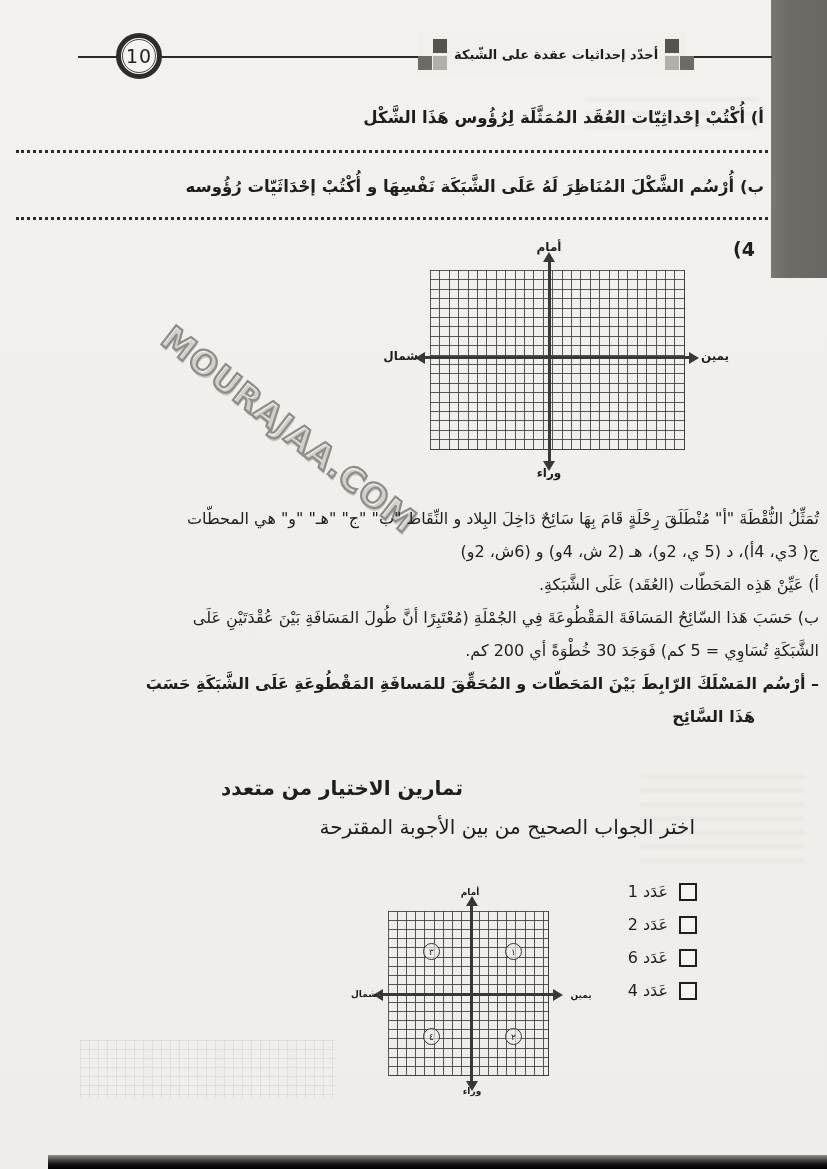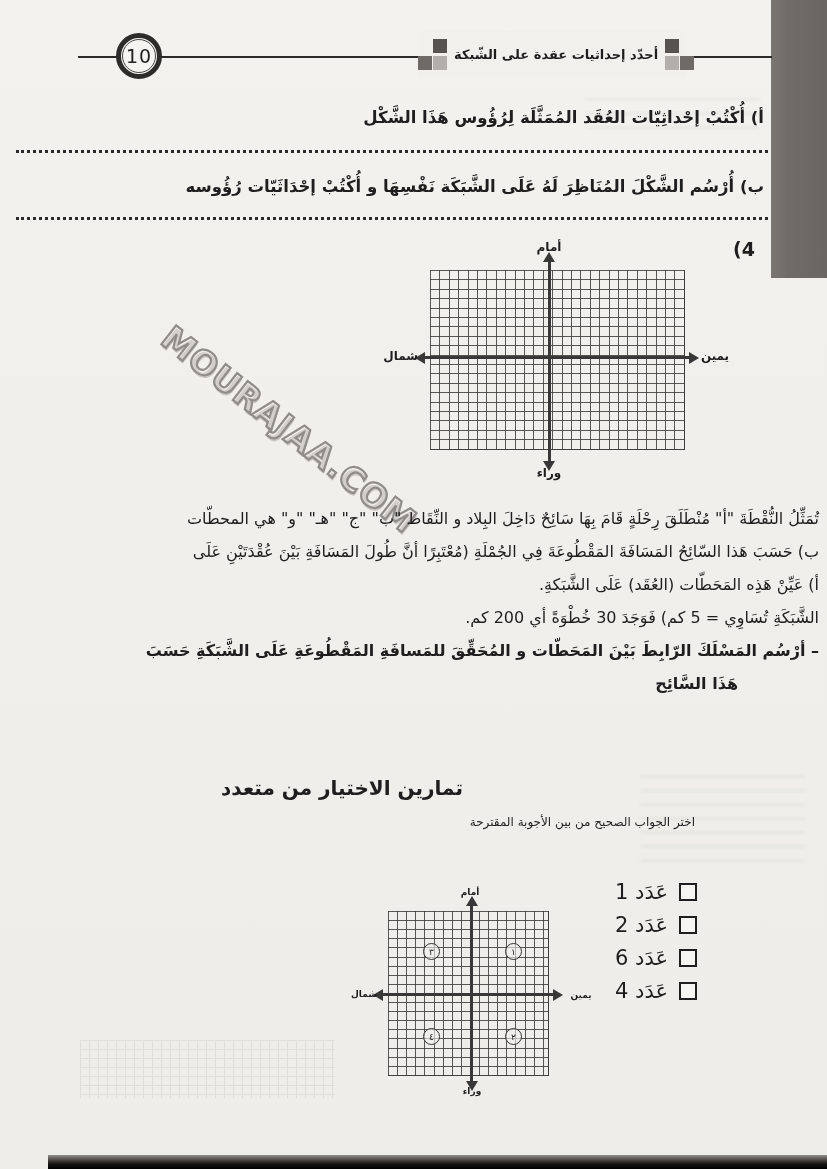--- a/index.html
+++ b/index.html
@@ -34,21 +34,21 @@
   .motif.m-right i.b{left:1px;bottom:0;background:#b2afab;}
   .motif.m-right i.c{right:0;bottom:0;background:#6e6b67;}
   
   .rtl{direction:rtl;text-align:right;white-space:nowrap;}
   .q-line{font-weight:bold;font-size:16.5px;line-height:28px;}
   .dotted{height:0;border-bottom:3px dotted #2b2b2b;}
   .ex4-label{font-weight:bold;font-size:19px;direction:ltr;}
   .para{left:8px;right:8px;top:502px;font-size:16px;line-height:33px;}
   .para .ln{height:33px;}
   .para .bold{font-weight:bold;}
-  .para .indent{padding-left:0;margin-left:0;margin-right:81px;}
+  .para .indent{padding-left:0;margin-left:0;margin-right:64px;}
   
   .grid{background-image:repeating-linear-gradient(to right,rgba(60,60,60,.85) 0 1px,transparent 1px var(--cell)),
                          repeating-linear-gradient(to bottom,rgba(60,60,60,.85) 0 1px,transparent 1px var(--cell));
         border-right:1px solid rgba(60,60,60,.85);border-bottom:1px solid rgba(60,60,60,.85);}
   .axis-v{width:3px;background:#383838;}
   .axis-h{height:3px;background:#383838;}
   .arr{width:0;height:0;}
   .arr-up{border-left:6px solid transparent;border-right:6px solid transparent;border-bottom:10px solid #383838;}
   .arr-down{border-left:6px solid transparent;border-right:6px solid transparent;border-top:10px solid #383838;}
   .arr-left{border-top:6px solid transparent;border-bottom:6px solid transparent;border-right:10px solid #383838;}
@@ -57,26 +57,26 @@
   .axis-label.sm{font-size:9px;}
   .quad{width:15px;height:15px;border:1.3px solid #333;border-radius:50%;
         display:flex;align-items:center;justify-content:center;font-size:9px;background:rgba(242,240,237,.6);}
   
   .watermark{left:178px;top:318px;transform:rotate(38deg);transform-origin:0 0;
         font-size:33px;font-weight:bold;letter-spacing:1px;white-space:nowrap;
         color:rgba(242,240,237,.25);-webkit-text-stroke:2.2px #8f8d8a;
         text-shadow:2px 2px 0 rgba(120,118,115,.35);}
   
   .mcq-title{font-weight:bold;font-size:20px;text-align:center;direction:rtl;white-space:nowrap;}
-  .mcq-instr{font-size:12px;}
+  .mcq-instr{font-size:20px;}
   .mcq-q{font-weight:bold;font-size:16.5px;}
   .choices{display:flex;flex-direction:column;direction:rtl;}
   .choice{display:flex;direction:rtl;align-items:center;gap:11px;height:17px;margin-bottom:16px;}
   .checkbox{width:14px;height:14px;border:2px solid #1f1f1f;background:#f6f4f1;flex:0 0 auto;}
-  .choice-label{font-size:21px;white-space:nowrap;direction:rtl;}
+  .choice-label{font-size:16px;white-space:nowrap;direction:rtl;}
 </style>
 </head>
 <body>
 
 <div class="page">
 
   <div class="abs side-band"></div>
   <div class="abs bottom-strip"></div>
   <div class="abs ghost" style="left:80px;top:1040px;width:255px;height:58px;"></div>
   <div class="abs smudge" style="left:585px;top:98px;width:175px;height:42px;"></div>
@@ -116,22 +116,23 @@
   <div class="abs arr arr-right" style="left:689px;top:351.5px;"></div>
   <div class="abs axis-label" style="left:527px;top:240px;width:44px;">أمام</div>
   <div class="abs axis-label" style="left:527px;top:466px;width:44px;">وراء</div>
   <div class="abs axis-label" style="left:698px;top:349px;width:34px;">يمين</div>
   <div class="abs axis-label" style="left:384px;top:349px;width:34px;">شمال</div>
 
   <div class="abs watermark">MOURAJAA.COM</div>
 
   <div class="abs rtl para">
     <div class="ln">تُمَثِّلُ النُّقْطَةَ "أ" مُنْطَلَقَ رِحْلَةٍ قَامَ بِهَا سَائِحٌ دَاخِلَ البِلاد و النِّقَاط "ب" "ج" "هـ" "و" هي المحطّات</div>
+    <div class="ln">ج( 3ي، 4أ)، د (5 ي، 2و)، هـ (2 ش، 4و) و (6ش، 2و)</div>
+    <div class="ln">أ) عَيِّنْ هَذِه المَحَطّات (العُقَد) عَلَى الشَّبَكةِ.</div>
     <div class="ln">ب) حَسَبَ هَذا السّائِحُ المَسَافَةَ المَقْطُوعَةَ فِي الجُمْلَةِ (مُعْتَبِرًا أنَّ طُولَ المَسَافَةِ بَيْنَ عُقْدَتَيْنِ عَلَى</div>
-    <div class="ln">أ) عَيِّنْ هَذِه المَحَطّات (العُقَد) عَلَى الشَّبَكةِ.</div>
     <div class="ln">الشَّبَكَةِ تُسَاوِي = 5 كم) فَوَجَدَ 30 خُطْوَةً أي 200 كم.</div>
     <div class="ln bold">– أرْسُم المَسْلَكَ الرّابِطَ بَيْنَ المَحَطّات و المُحَقِّقَ للمَسافَةِ المَقْطُوعَةِ عَلَى الشَّبَكَةِ حَسَبَ</div>
     <div class="ln bold indent">هَذَا السَّائِح</div>
   </div>
 
   <div class="abs mcq-title" style="left:233px;top:776px;width:230px;">تمارين الاختيار من متعدد</div>
   <div class="abs rtl mcq-instr" style="right:132px;top:815px;">اختر الجواب الصحيح من بين الأجوبة المقترحة</div>
 
   <div class="abs choices" style="right:130px;top:883px;">
     <div class="choice">

